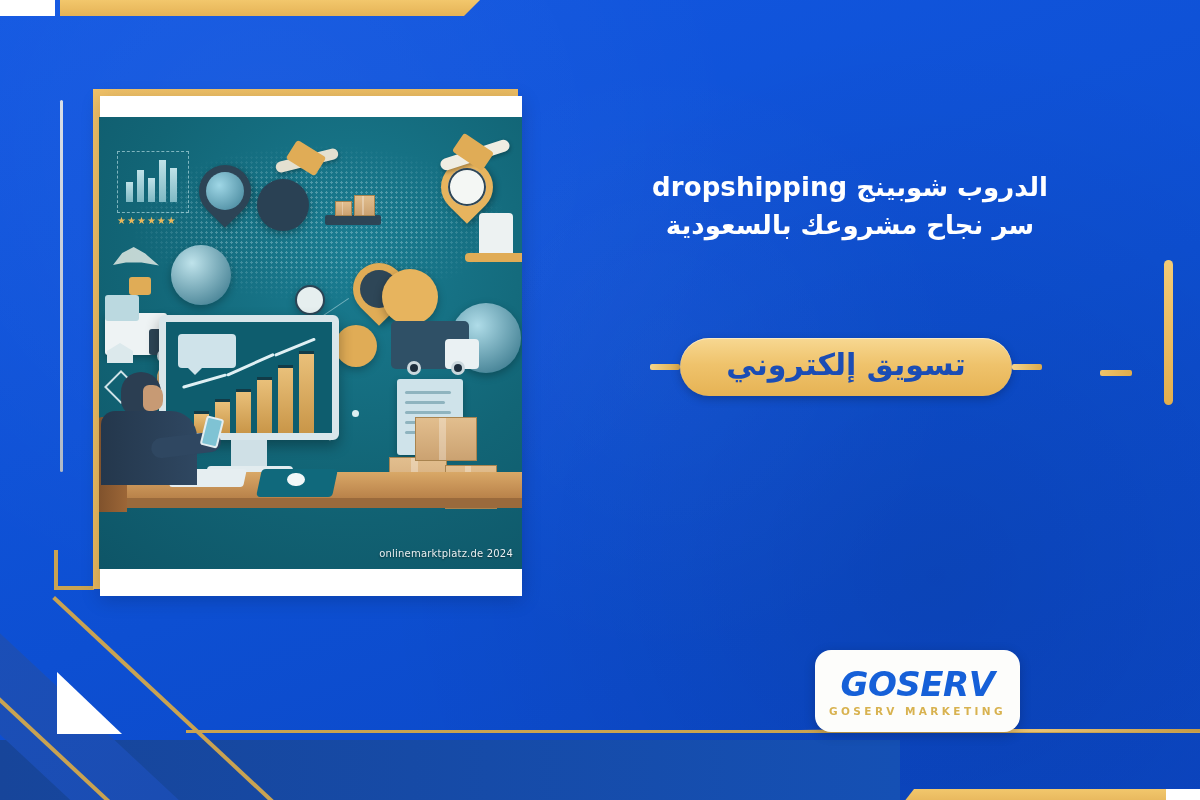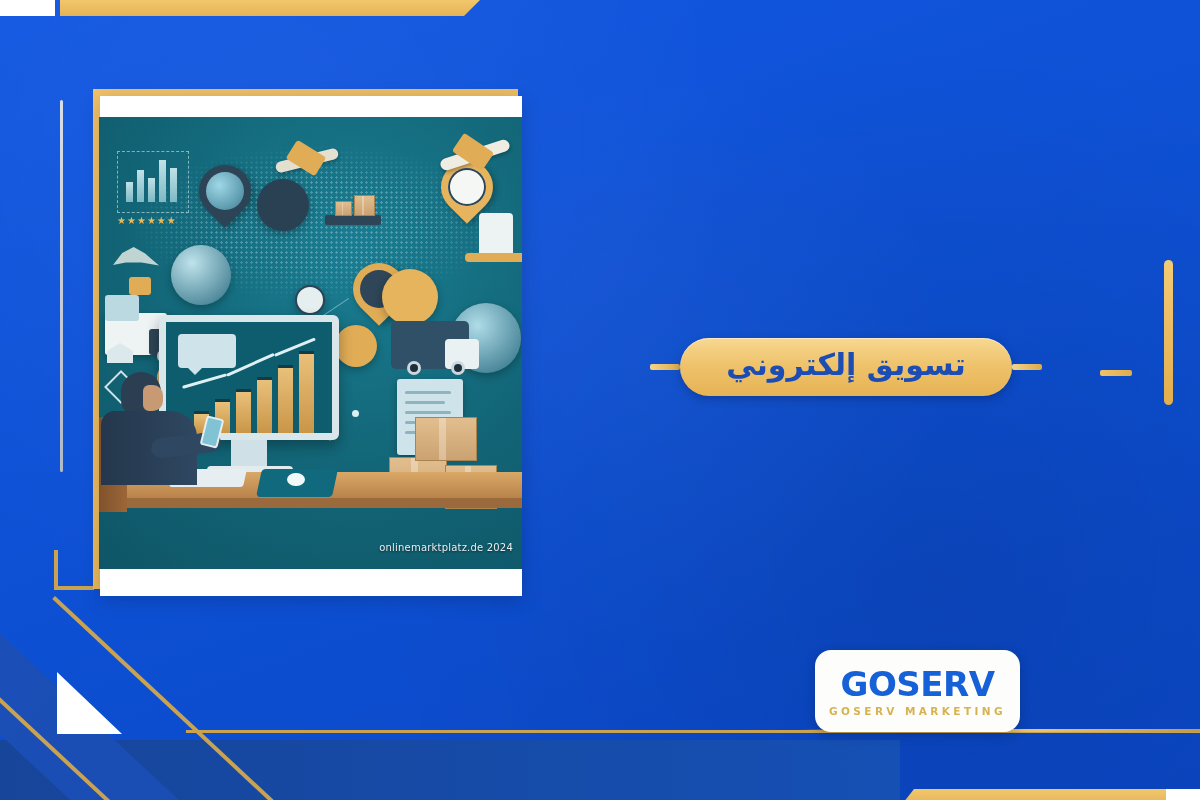--- a/index.html
+++ b/index.html
@@ -197,21 +197,21 @@
                background:#2F5066; border-radius:5px; }
   .truck-cab{ position:absolute; left:346px; top:222px; width:34px; height:30px;
               background:#EAF1F3; border-radius:4px; }
   .wheel{ position:absolute; width:14px; height:14px; border-radius:50%;
           background:#1D2E3C; border:3px solid #CBD8DD; }
   
   .doc{ position:absolute; left:298px; top:262px; width:66px; height:76px;
         background:#CFE3EA; border-radius:3px; box-shadow:0 3px 7px rgba(0,0,0,.25); }
   .docline{ position:absolute; left:8px; height:3px; background:#8FB4BF; border-radius:2px; }
   .watermark{
-    position:absolute; right:9px; bottom:16px;
+    position:absolute; right:9px; bottom:10px;
     color:#E9EFF1; font-size:10px; letter-spacing:.2px;
     font-family:"DejaVu Sans","Liberation Sans",sans-serif;
     text-shadow:0 1px 2px rgba(0,0,0,.55);
   }
 
   
   .headline{
     position:absolute; left:600px; top:168px; width:500px;
     text-align:center; direction:rtl;
     color:#FFFFFF; font-weight:700;
@@ -240,21 +240,21 @@
 
   
   .logo{
     position:absolute; left:815px; top:650px; width:205px; height:82px;
     background:#FDFDFB; border-radius:16px;
     display:flex; flex-direction:column; align-items:center; justify-content:center;
     box-shadow:0 3px 12px rgba(0,0,0,.20);
   }
   .logo-word{
     font-size:34px; font-weight:700; letter-spacing:-.5px; line-height:38px;
-    color:#1660D8; font-family:"DejaVu Sans","Liberation Sans",sans-serif;
+    color:#1660D8; font-family:"DejaVu Sans","Liberation Sans",sans-serif;font-style:italic;
   }
   .logo-sub{
     font-size:10.5px; letter-spacing:3.4px; color:#D8B24F; font-weight:700;
     line-height:14px; margin-top:1px;
     font-family:"DejaVu Sans","Liberation Sans",sans-serif;
   }
 </style>
 </head>
 <body>
 
@@ -396,20 +396,24 @@
       <div class="man-head"></div>
       <div class="man-face"></div>
       <div class="man-body"></div>
       <div class="man-arm"></div>
       <div class="phone"></div>
 
       <div class="watermark">onlinemarktplatz.de 2024</div>
     </div>
   </div>
 
+  <div class="headline">
+    <span class="l1">الدروب شوبينج dropshipping</span>
+    <span class="l2">سر نجاح مشروعك بالسعودية</span>
+  </div>
 
   <div class="badge-row">
     <div class="dash"></div>
     <div class="badge">تسويق إلكتروني</div>
     <div class="dash"></div>
   </div>
 
   <div class="logo">
     <div class="logo-word">GOSERV</div>
     <div class="logo-sub">GOSERV MARKETING</div>

